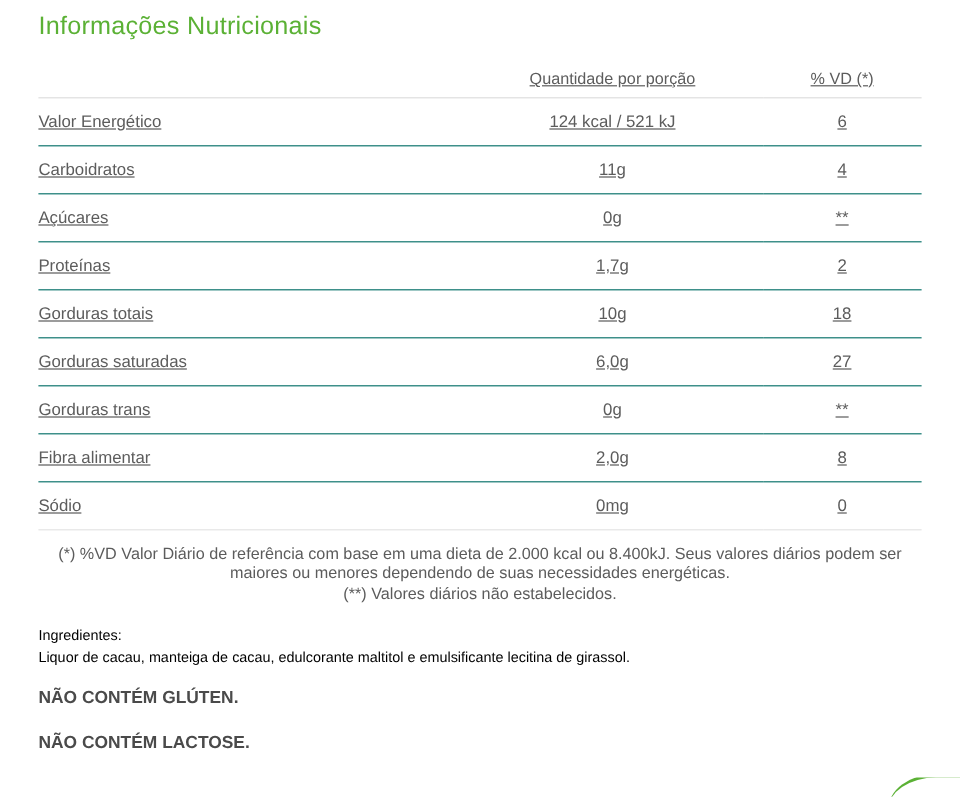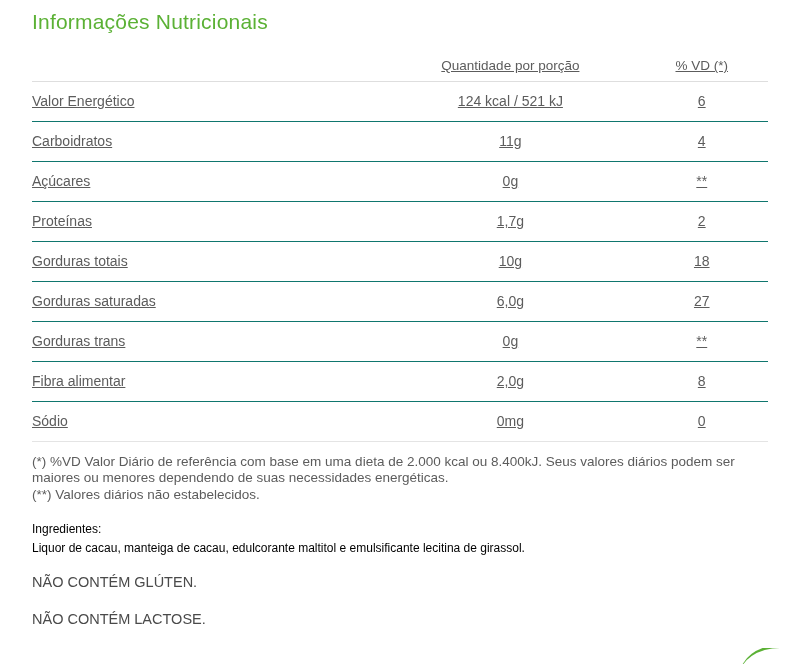--- a/index.html
+++ b/index.html
@@ -73,20 +73,21 @@
     text-align: left;
   }
   table.nut tr:last-child td {
     border-bottom: 1px solid #e4e4e4;
   }
   .notes {
     font-size: 13.5px;
     line-height: 16px;
     color: #5c5c5c;
     margin-top: 12px;
+    text-align: center;
   }
   .notes p {
     margin: 0;
   }
   .notes p.second {
     margin-top: 1px;
   }
   .ing-block {
     margin-top: 17px;
     font-size: 12px;
@@ -95,21 +96,21 @@
   }
   .ing-block .ing-label {
     margin: 0;
   }
   .ing-block .ing-text {
     margin: 1px 0 0 0;
   }
   .claim {
     margin-top: 16px;
     font-size: 14.5px;
-    font-weight: normal;
+    font-weight: bold;
     color: #4a4a4a;
     line-height: 18px;
   }
   .claim.second {
     margin-top: 19px;
   }
   .corner {
     position: absolute;
     right: 0;
     bottom: 0;

